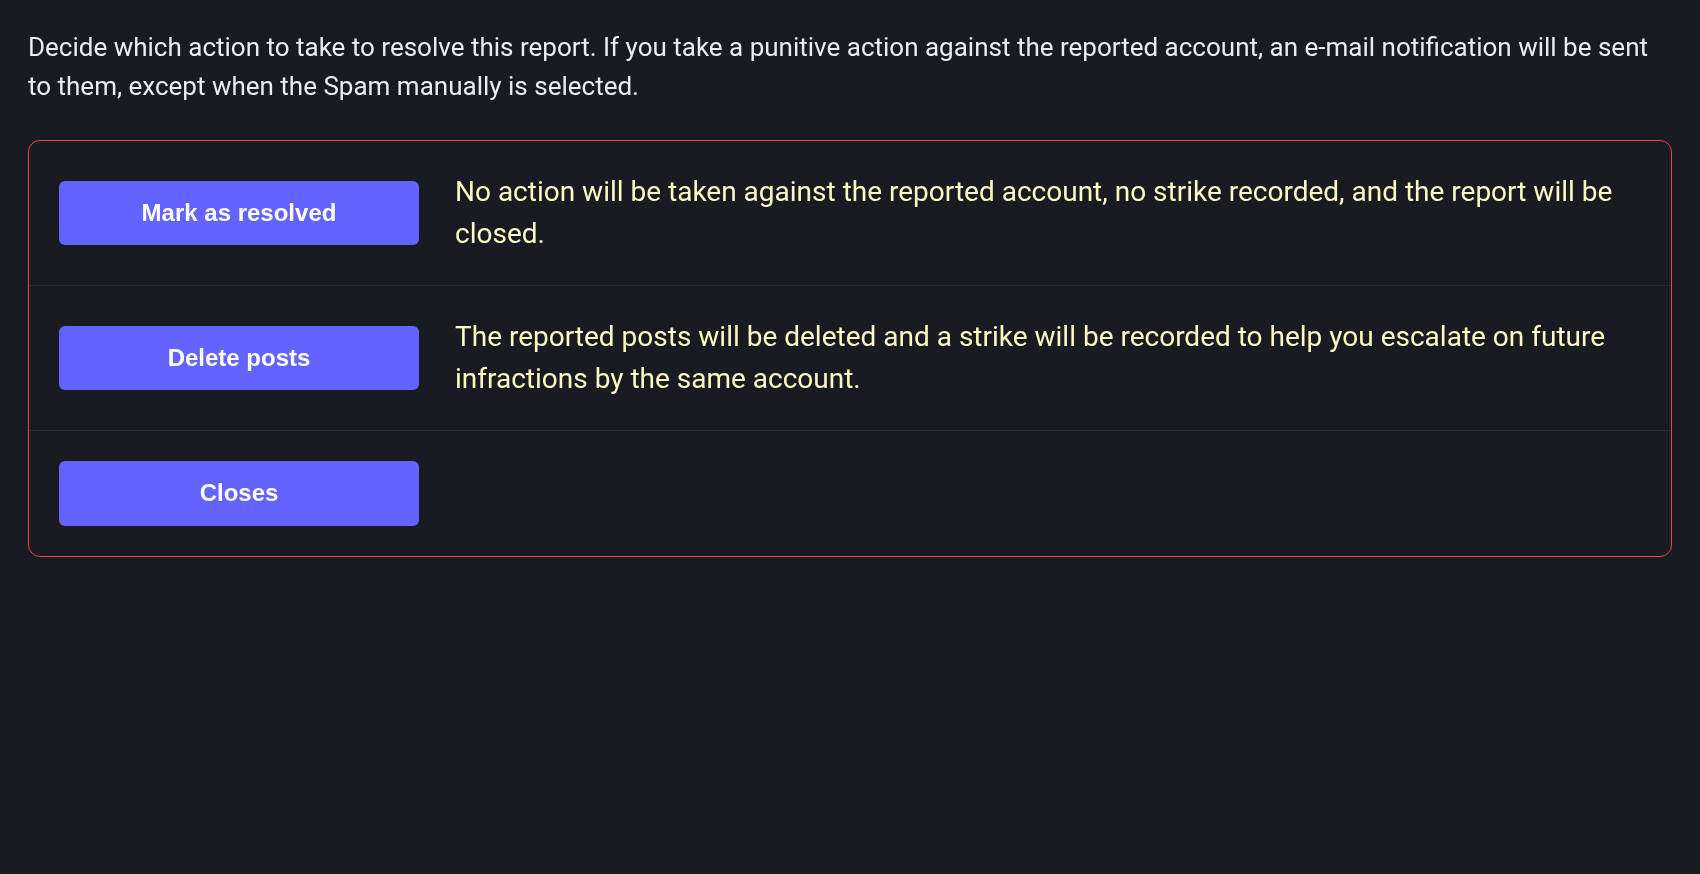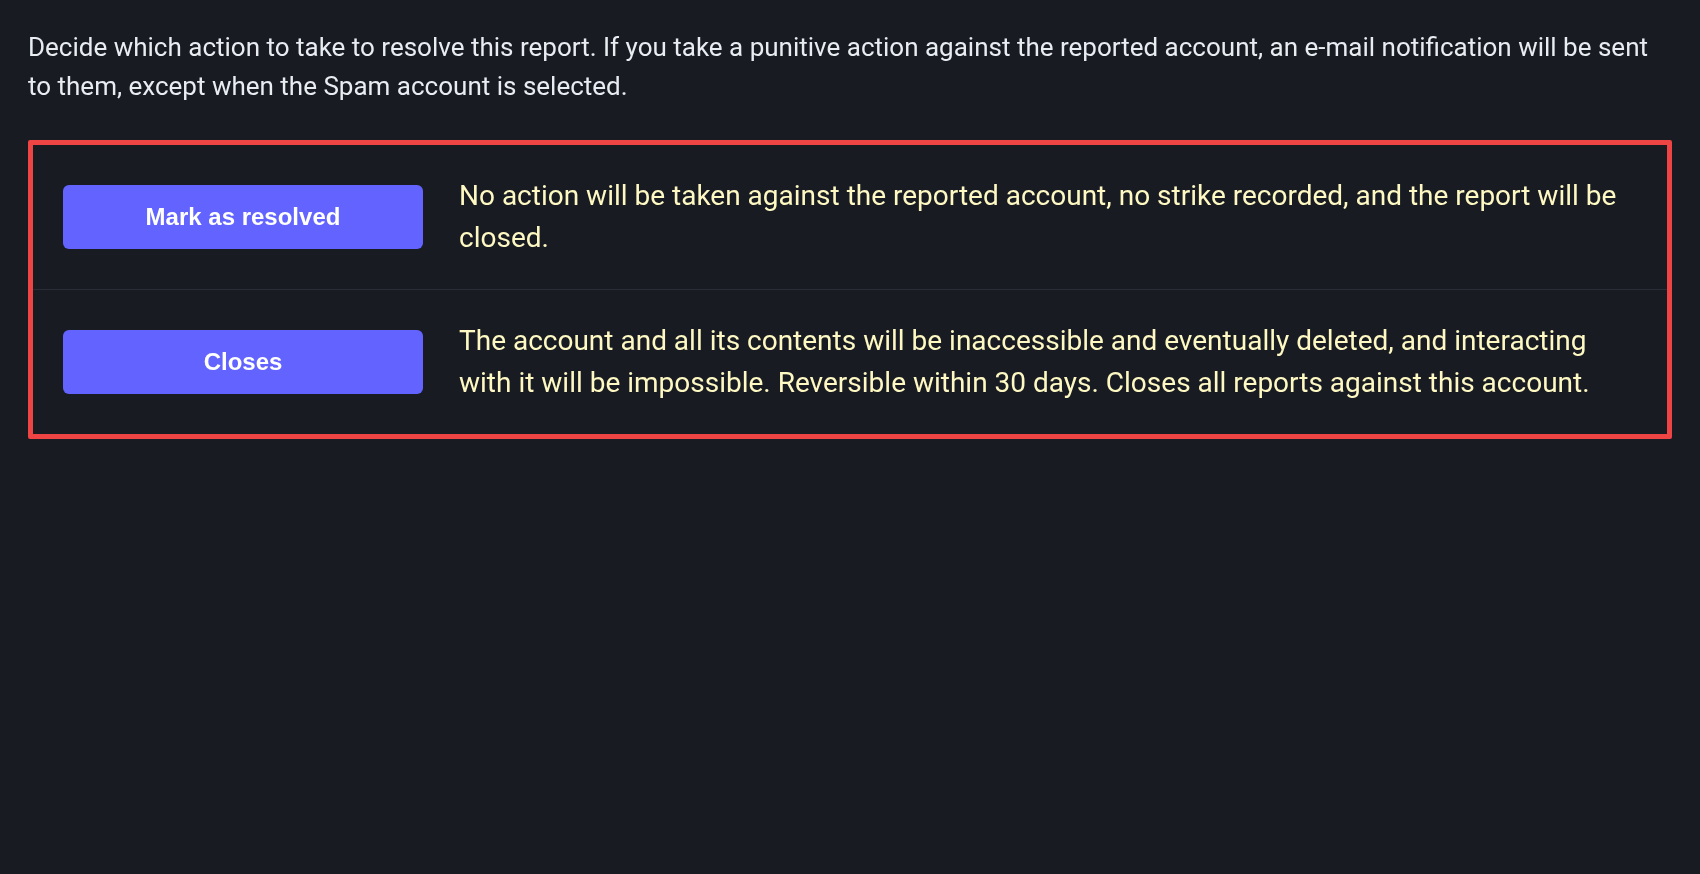--- a/index.html
+++ b/index.html
@@ -20,22 +20,22 @@
     line-height: 1.5;
     color: #e8edf2;
     margin: 0 0 34px 0;
     font-weight: 400;
   }
   .intro b {
     font-weight: 400;
     color: #e8edf2;
   }
   .actions {
-    border: 5px solid #ef4444;
-    border-radius: 2px;
+    border: 1px solid #ef4444;
+    border-radius: 12px;
   }
   .action-row {
     display: flex;
     align-items: center;
     gap: 36px;
     padding: 30px 30px;
     border-bottom: 1px solid #2a2d37;
   }
   .action-row:last-child {
     border-bottom: none;
@@ -60,33 +60,36 @@
     line-height: 1.5;
     color: #fef9c3;
   }
 </style>
 </head>
 <body>
 
 <div class="container">
 
   <p class="intro">
-    <span>Decide which action to take to resolve this report. If you take a punitive action against the reported account, an e-mail notification will be sent to them, except when the </span><b>Spam</b><span> account is selected.</span>
+    <span>Decide which action to take to resolve this report. If you take a punitive action against the reported account, an e-mail notification will be sent to them, except when the </span><b>Spam</b><span> manually is selected.</span>
   </p>
 
   <div class="actions">
 
     <div class="action-row">
       <button class="action-button">Mark as resolved</button>
       <div class="action-desc">No action will be taken against the reported account, no strike recorded, and the report will be closed.</div>
     </div>
 
+    <div class="action-row">
+      <button class="action-button">Delete posts</button>
+      <div class="action-desc">The reported posts will be deleted and a strike will be recorded to help you escalate on future infractions by the same account.</div>
+    </div>
 
 
     <div class="action-row">
       <button class="action-button">Closes</button>
-      <div class="action-desc">The account and all its contents will be inaccessible and eventually deleted, and interacting with it will be impossible. Reversible within 30 days. Closes all reports against this account.</div>
     </div>
 
 
   </div>
 
 </div>
 
 </body></html>

